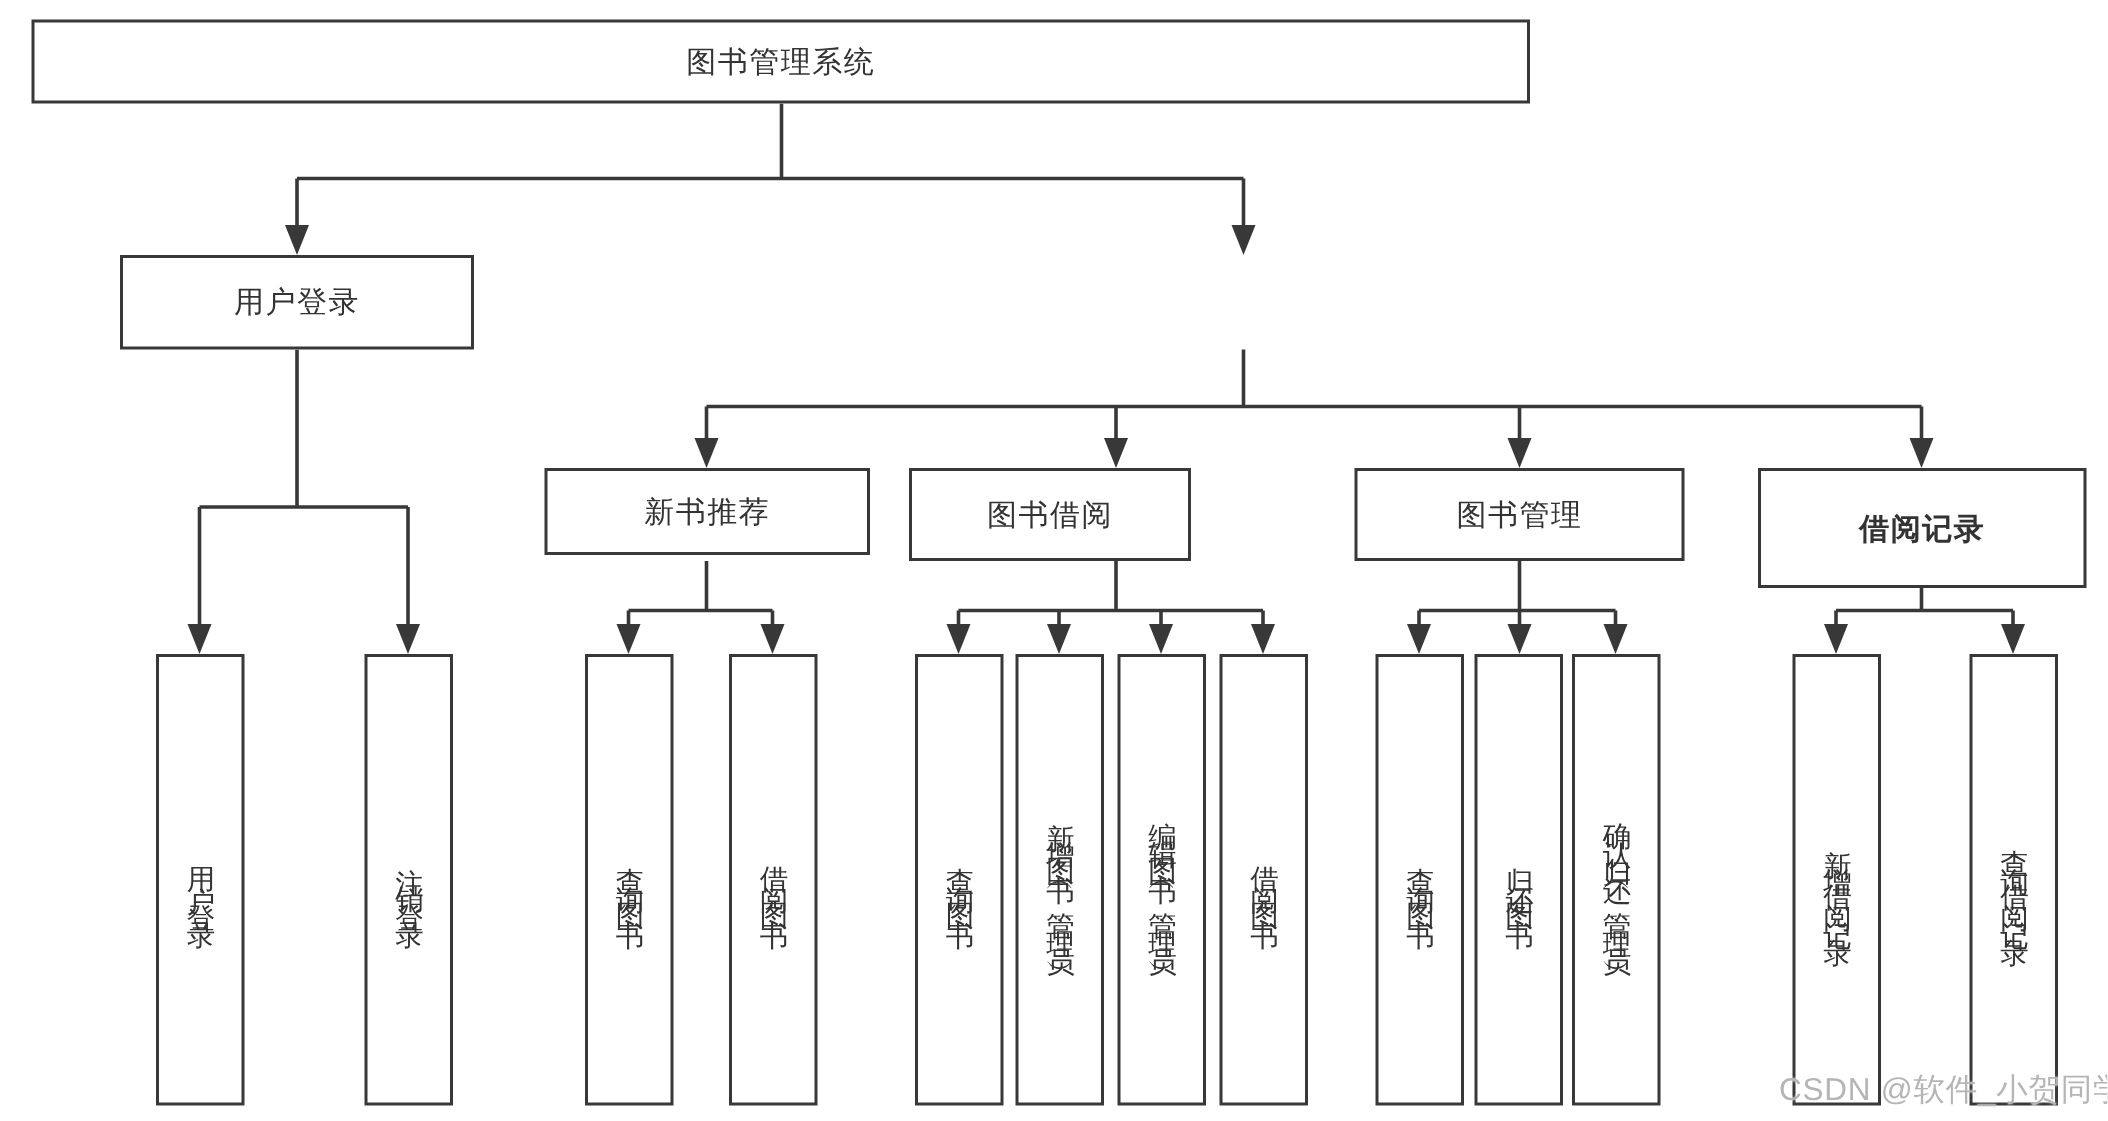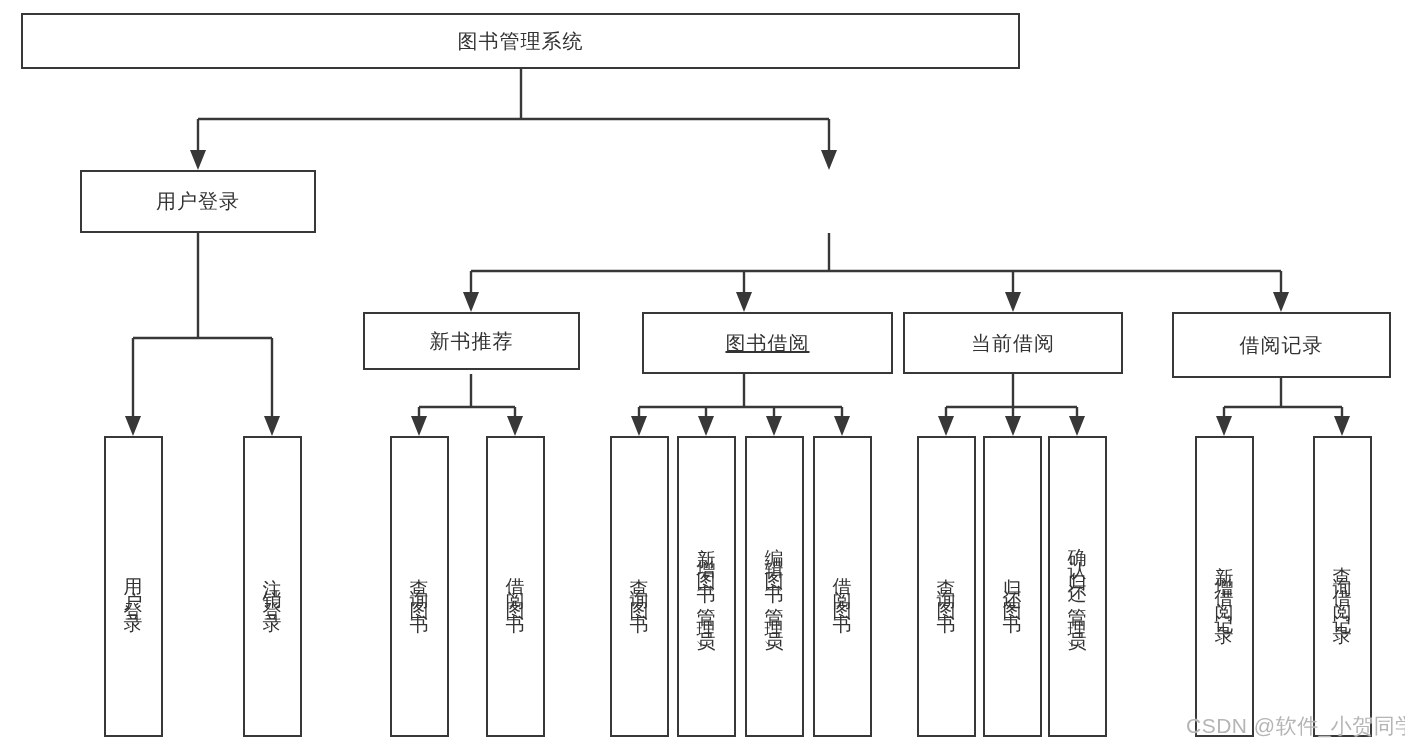--- a/index.html
+++ b/index.html
@@ -106,23 +106,23 @@
     <path d="M1281 374 V407 M1224 407 H1342 M1224 407 V424 M1342 407 V424"></path>
     <polygon points="1216,416 1232,416 1224,436"></polygon>
     <polygon points="1334,416 1350,416 1342,436"></polygon>
   </svg>
 
   <div class="node hbox" style="left:21px; top:13px; width:999px; height:56px;">图书管理系统</div>
 
   <div class="node hbox" style="left:80px; top:170px; width:236px; height:63px;">用户登录</div>
 
   <div class="node hbox" style="left:363px; top:312px; width:217px; height:58px;">新书推荐</div>
-  <div class="node hbox" style="left:642px; top:312px; width:251px; height:62px;text-decoration:underline;">图书借阅</div>
-  <div class="node hbox" style="left:903px; top:312px; width:220px; height:62px;">当前借阅</div>
-  <div class="node hbox" style="left:1172px; top:312px; width:219px; height:66px;">借阅记录</div>
+  <div class="node hbox" style="left:606px; top:312px; width:188px; height:62px;">图书借阅</div>
+  <div class="node hbox" style="left:903px; top:312px; width:220px; height:62px;">图书管理</div>
+  <div class="node hbox" style="left:1172px; top:312px; width:219px; height:80px;font-weight:bold;">借阅记录</div>
 
   <div class="node vbox" style="left:104px; top:436px; width:59px; height:301px;">
     <span class="vtext">用户登录</span>
   </div>
   <div class="node vbox" style="left:243px; top:436px; width:59px; height:301px;">
     <span class="vtext">注销登录</span>
   </div>
 
   <div class="node vbox" style="left:390px; top:436px; width:59px; height:301px;">
     <span class="vtext">查询图书</span>

